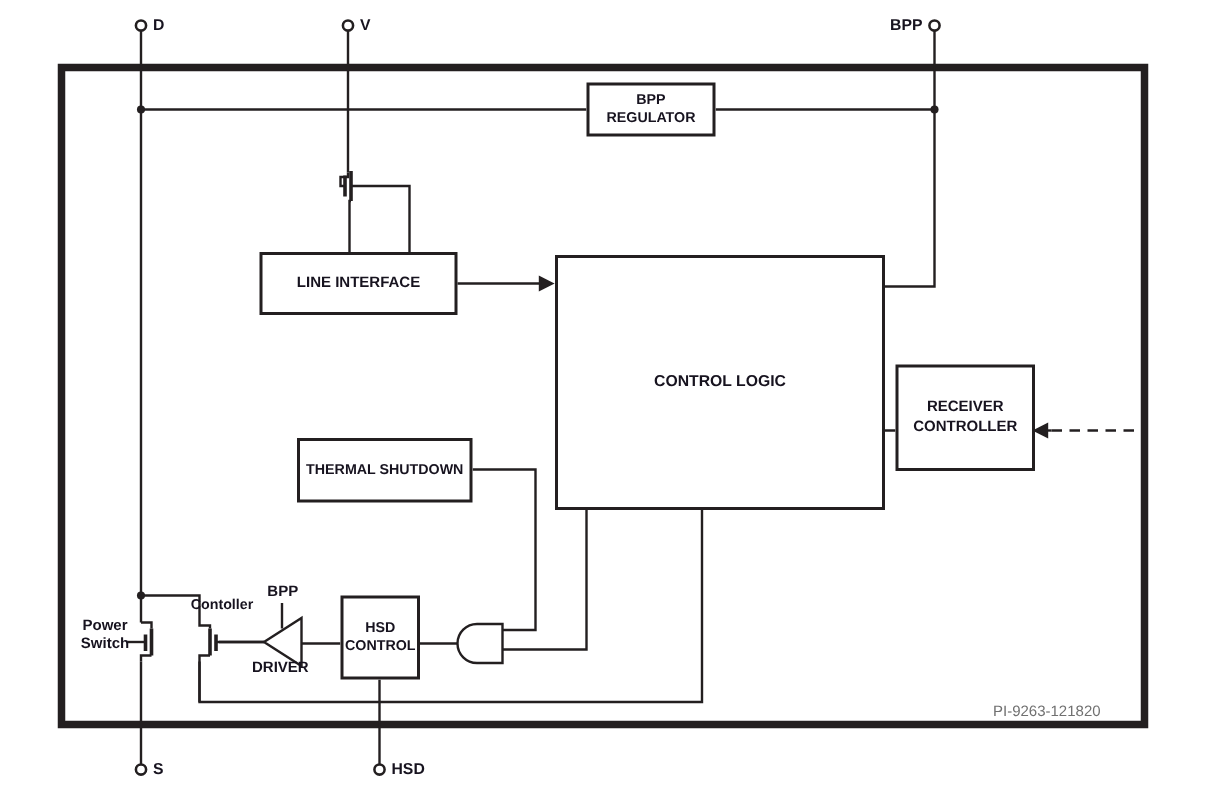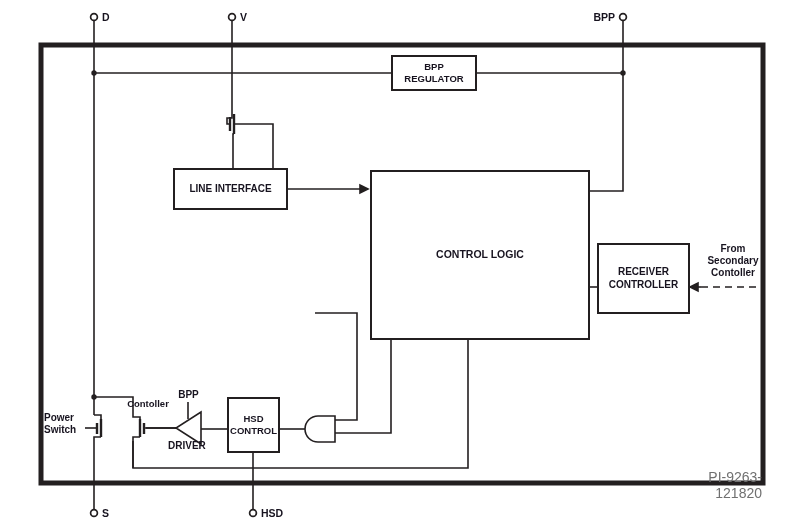--- a/index.html
+++ b/index.html
@@ -13,22 +13,21 @@
     display:flex; align-items:center; justify-content:center;
     text-align:center; font-weight:bold; white-space:pre-line;
     color:#17131f; line-height:1.25; box-sizing:border-box;
   }
   .lbl{
     position:absolute; font-weight:bold; color:#17131f;
     white-space:pre-line; line-height:1.2;
   }
   .pin-lbl{font-size:10.5px;}
   .code{
-    position:absolute; font-weight:normal; color:#707070; font-size:14px;
-    text-align:right;
+    position:absolute; font-weight:normal; color:#707070; font-size:10px;
   }
 </style>
 </head>
 <body>
 
 <div id="canvas">
 
   <svg id="wiring" width="810" height="529" viewBox="0 0 810 529" fill="none" stroke="#231f20" stroke-width="1.6">
 
     <rect x="41" y="45" width="722" height="438" stroke-width="5"></rect>
@@ -94,41 +93,39 @@
     <circle cx="94" cy="17" r="3.4" fill="#ffffff" stroke-width="1.7"></circle>
     <circle cx="232" cy="17" r="3.4" fill="#ffffff" stroke-width="1.7"></circle>
     <circle cx="623" cy="17" r="3.4" fill="#ffffff" stroke-width="1.7"></circle>
     <circle cx="94" cy="513" r="3.4" fill="#ffffff" stroke-width="1.7"></circle>
     <circle cx="253" cy="513" r="3.4" fill="#ffffff" stroke-width="1.7"></circle>
   </svg>
 
   <div class="block" style="left:391px;top:55px;width:86px;height:36px;font-size:9.5px;">BPP
 REGULATOR</div>
 
-  <div class="block" style="left:173px;top:168px;width:115px;height:42px;font-size:10px;">LINE INTERFACE</div>
+  <div class="block" style="left:173px;top:168px;width:132px;height:42px;font-size:10px;">LINE INTERFACE</div>
 
   <div class="block" style="left:370px;top:170px;width:220px;height:170px;font-size:10.5px;">CONTROL LOGIC</div>
 
+  <div class="block" style="left:198px;top:292px;width:117px;height:43px;font-size:9.5px;">THERMAL SHUTDOWN</div>
 
   <div class="block" style="left:597px;top:243px;width:93px;height:71px;font-size:10px;">RECEIVER
 CONTROLLER</div>
 
   <div class="block" style="left:227px;top:397px;width:53px;height:56px;font-size:9.5px;">HSD
 CONTROL</div>
 
   <div class="lbl pin-lbl" style="left:102px;top:11px;">D</div>
   <div class="lbl pin-lbl" style="left:240px;top:11px;">V</div>
   <div class="lbl pin-lbl" style="left:588px;top:11px;width:27px;text-align:right;">BPP</div>
   <div class="lbl pin-lbl" style="left:102px;top:507px;">S</div>
   <div class="lbl pin-lbl" style="left:261px;top:507px;">HSD</div>
 
-  <div class="lbl" style="left:44px;top:412px;width:52px;font-size:10px;">Power
+  <div class="lbl" style="left:44px;top:412px;width:52px;text-align:center;font-size:10px;">Power
 Switch</div>
   <div class="lbl" style="left:119px;top:398px;width:58px;text-align:center;font-size:9.5px;">Contoller</div>
   <div class="lbl" style="left:174px;top:389px;width:29px;text-align:center;font-size:10px;">BPP</div>
   <div class="lbl" style="left:168px;top:440px;width:48px;text-align:left;font-size:10px;">DRIVER</div>
-  <div class="lbl" style="left:696px;top:243px;width:74px;text-align:center;font-size:10px;">From
-Secondary
-Contoller</div>
 
   <div class="code" style="left:662px;top:469px;width:100px;">PI-9263-121820</div>
 
 </div>
 
 </body></html>

